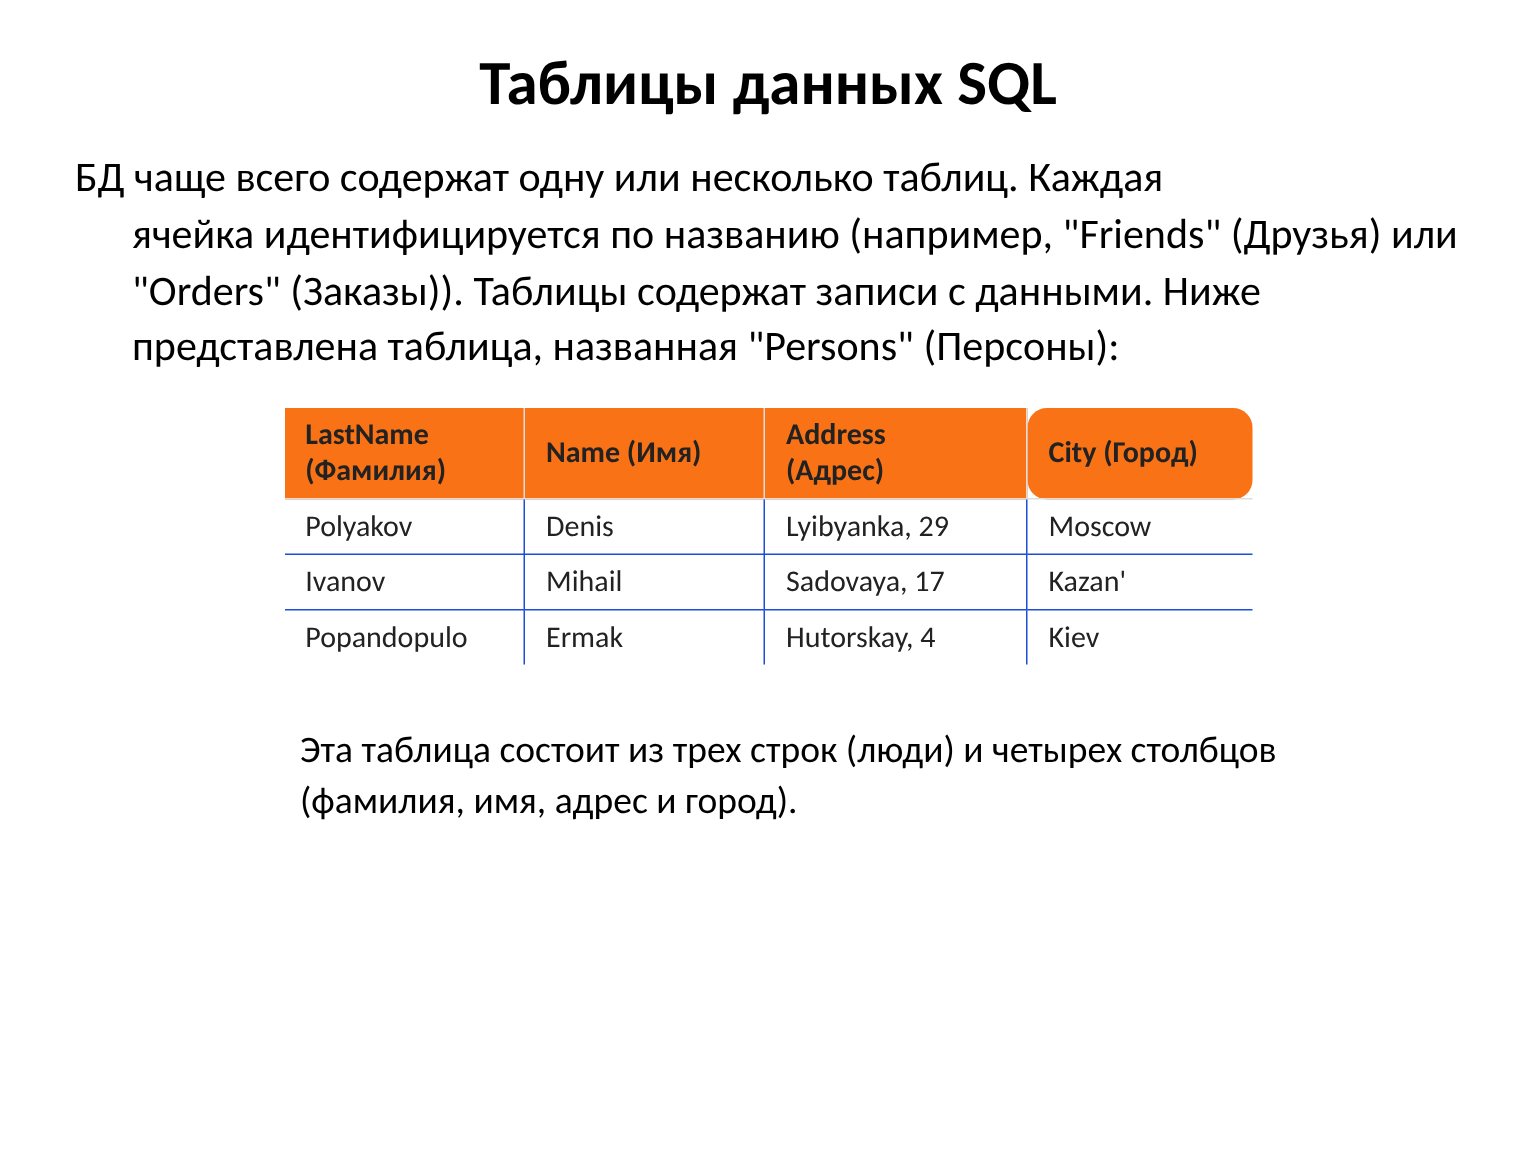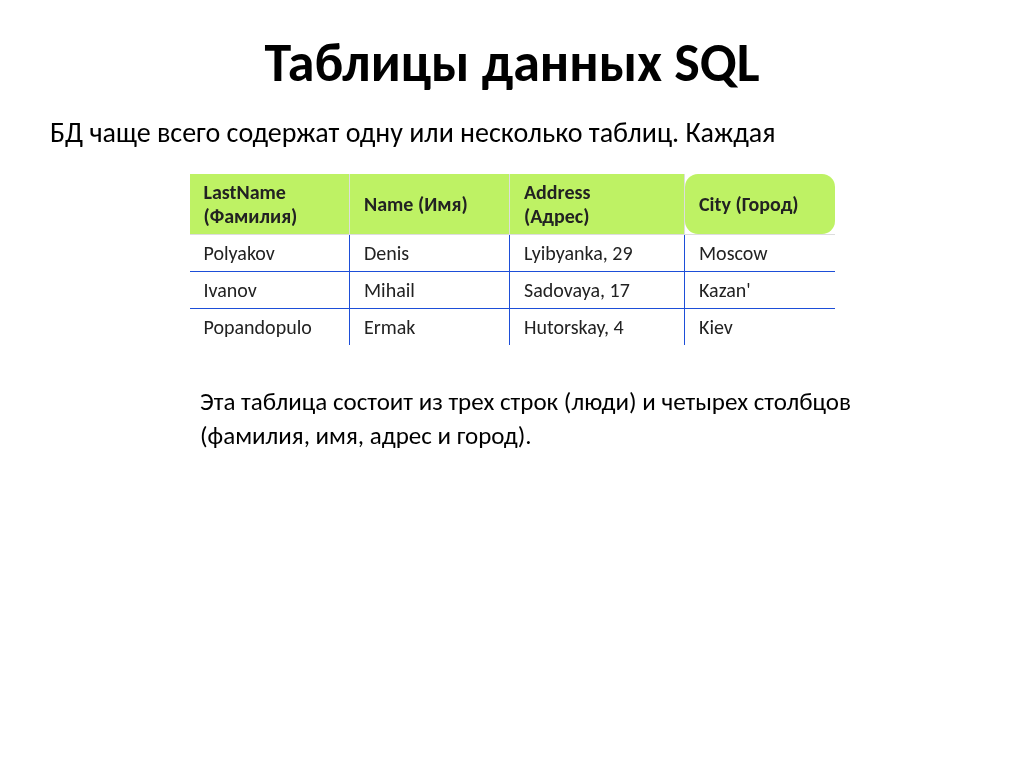--- a/index.html
+++ b/index.html
@@ -9,21 +9,21 @@
     }
     body {
       width: 1024px;
       height: 768px;
       background: #fff;
       font-family: Calibri, Arial, sans-serif;
       color: #000;
       padding: 30px 50px;
     }
     .title {
-      font-size: 54px;
+      font-size: 42px;
       font-weight: bold;
       text-align: center;
       margin-bottom: 18px;
     }
     .intro-text {
       font-size: 28px;
       line-height: 1.35;
       margin-bottom: 22px;
     }
     .intro-text .first-line {
@@ -36,21 +36,21 @@
     .table-wrap {
       display: flex;
       justify-content: center;
       margin-bottom: 40px;
     }
     table {
       border-collapse: collapse;
       font-size: 20px;
     }
     th {
-      background: #bef264;
+      background: #f97316;
       color: #222;
       font-weight: bold;
       text-align: left;
       padding: 6px 14px;
       border: 1px solid #ddd;
       border-top: none;
     }
     td {
       padding: 6px 14px;
       border: 1px solid #1d4ed8;
@@ -81,20 +81,21 @@
     .col-address { width: 175px; }
     .col-city { width: 150px; }
   </style>
 </head>
 <body>
 
 <h1 class="title">Таблицы данных SQL</h1>
 
 <div class="intro-text">
   <span class="first-line">БД чаще всего содержат одну или несколько таблиц. Каждая</span>
+  <span class="rest">ячейка идентифицируется по названию (например, "Friends" (Друзья) или "Orders" (Заказы)). Таблицы содержат записи с данными. Ниже представлена таблица, названная "Persons" (Персоны):</span>
 </div>
 
 <div class="table-wrap">
   <table>
     <thead>
       <tr>
         <th class="col-lastname">
           <span class="th-sub">LastName</span>
           <span class="th-sub">(Фамилия)</span>
         </th>

